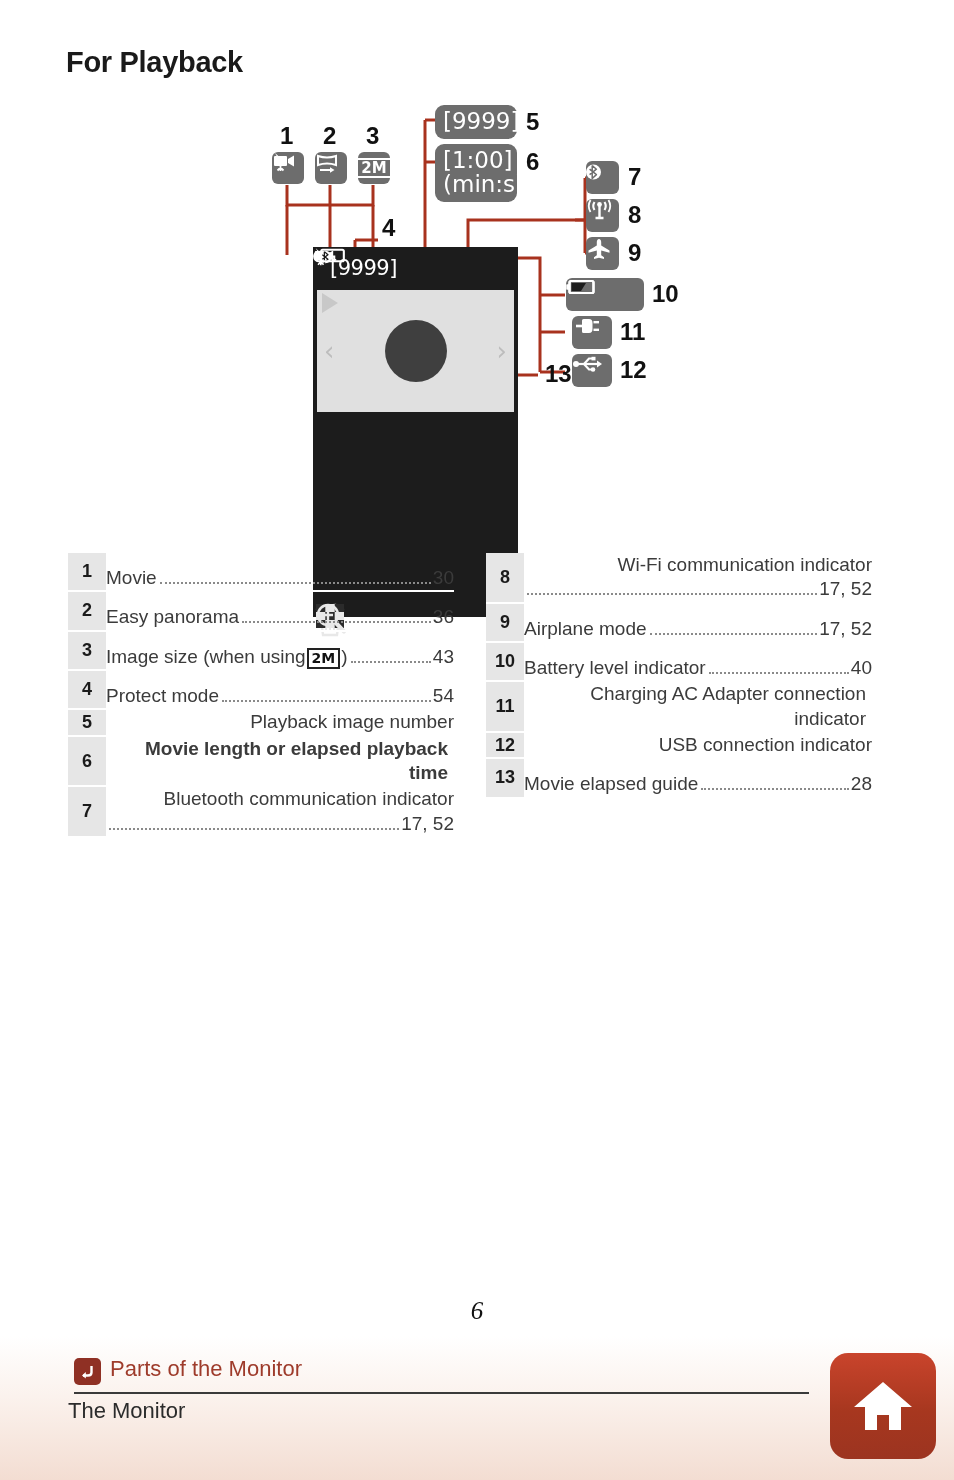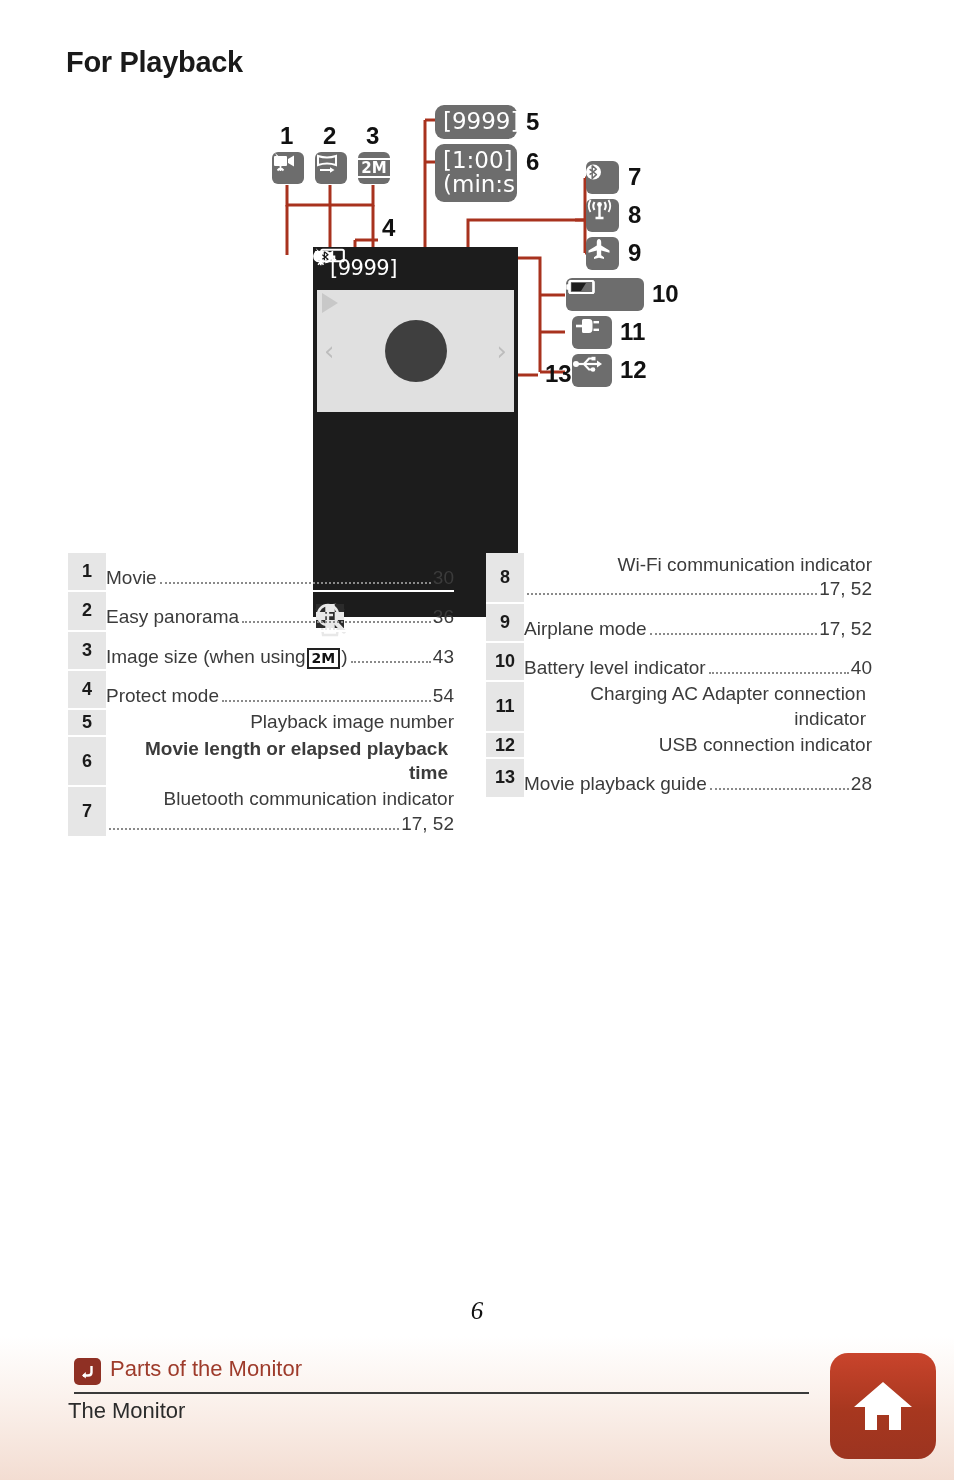--- a/index.html
+++ b/index.html
@@ -547,21 +547,21 @@
       <tr>
         <td class="num-cell">12</td>
         <td class="txt-cell">
           <span class="entry">USB connection indicator</span>
         </td>
       </tr>
       <tr>
         <td class="num-cell">13</td>
         <td class="txt-cell">
           <span class="lead-row">
-            <span class="lead-txt">Movie playback guide</span>
+            <span class="lead-txt">Movie elapsed guide</span>
             <span class="dots"></span>
             <span class="pg">28</span>
           </span>
         </td>
       </tr>
     </tbody>
   </table>
 
   <div class="page-number">6</div>
 

